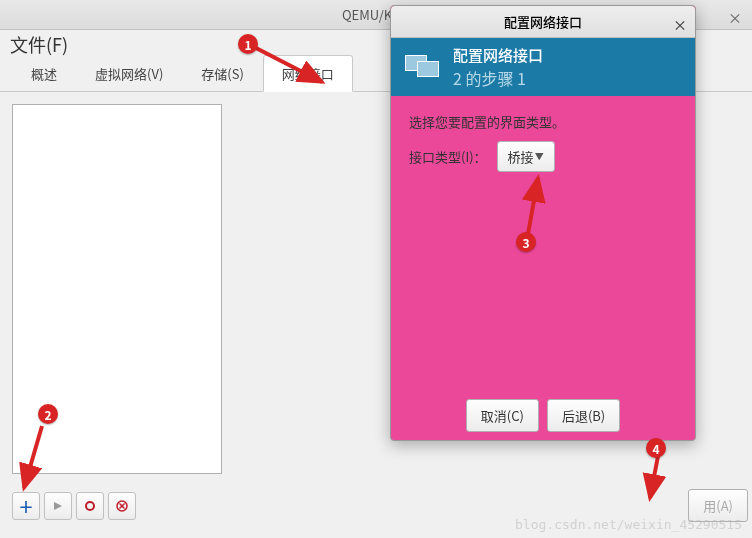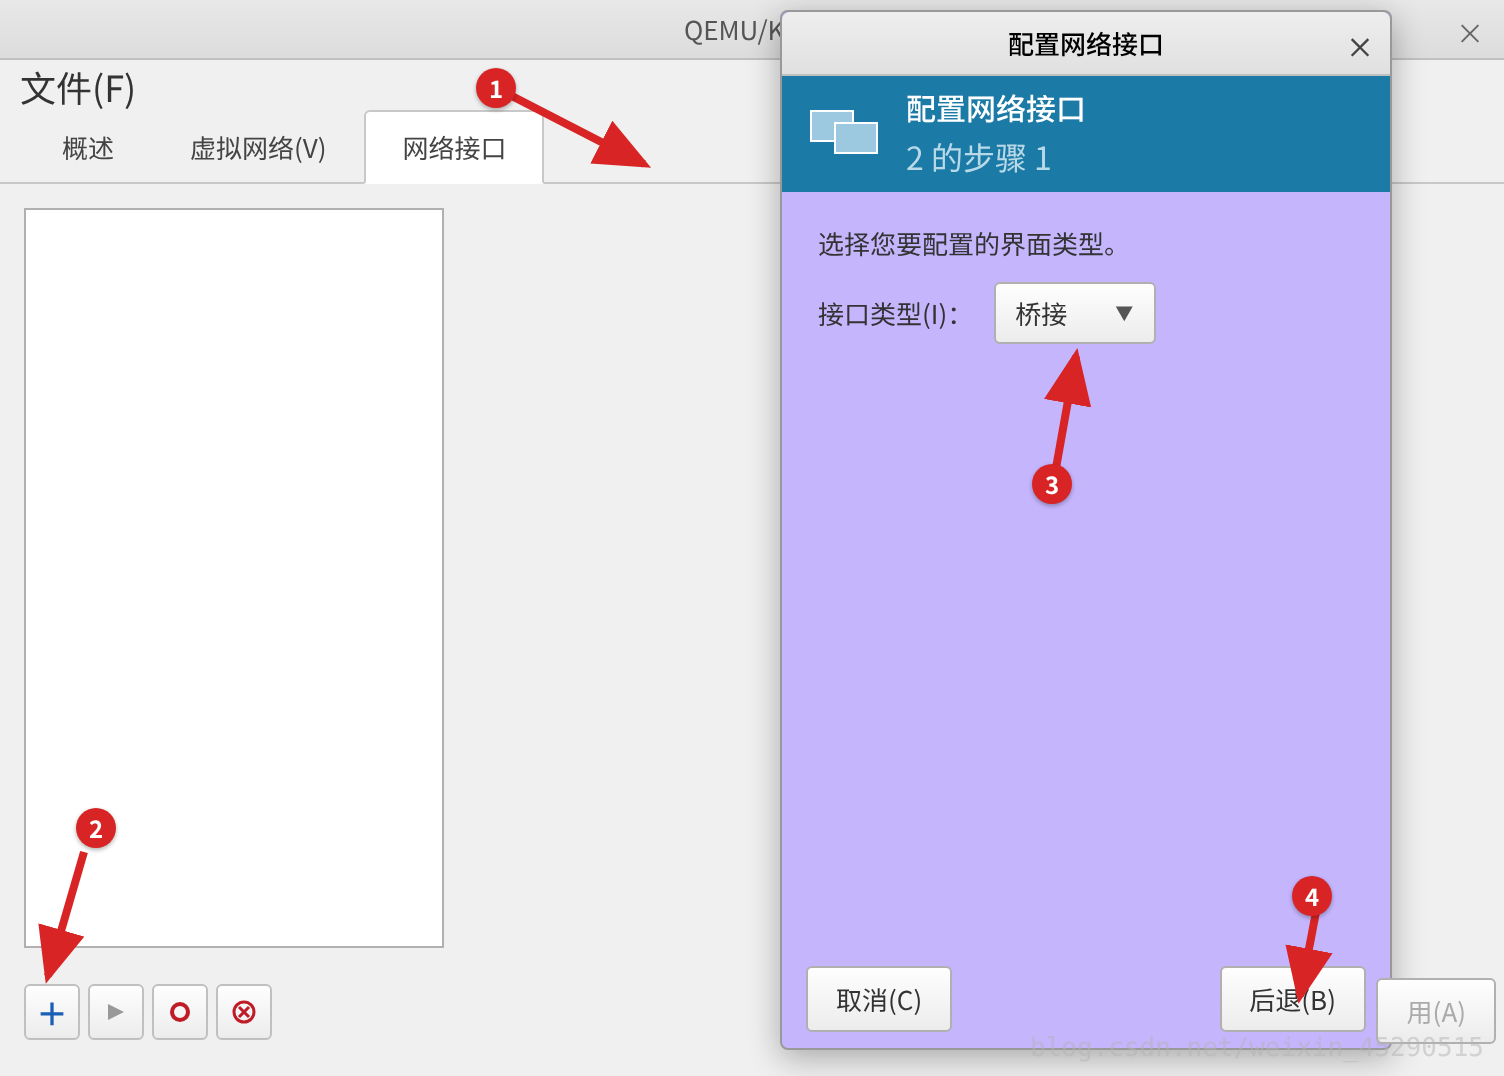--- a/index.html
+++ b/index.html
@@ -16,36 +16,36 @@
 .content-area { padding: 12px; }
 .list-panel { width: 210px; height: 370px; background: #fff; border: 1px solid #b0b0b0; }
 .toolbar { display: flex; gap: 4px; padding: 6px 12px; }
 .tool-btn { width: 28px; height: 28px; border: 1px solid #c0c0c0; background: linear-gradient(to bottom, #fefefe, #ececec); border-radius: 3px; display: flex; align-items: center; justify-content: center; font-size: 14px; cursor: pointer; }
 .tool-btn.plus { color: #1a5fb4; font-weight: bold; font-size: 16px; }
 .tool-btn.play { color: #888; }
 .tool-btn.record { color: #c01c28; }
 .tool-btn.stop { color: #c01c28; }
 
 
-.dialog { position: absolute; top: 5px; left: 390px; width: 306px; height: 520px; background: #c4b5fd; border: 1px solid #999; border-radius: 4px; box-shadow: 0 4px 16px rgba(0,0,0,0.3); }
+.dialog { position: absolute; top: 5px; left: 390px; width: 306px; height: 436px; background: #ec4899; border: 1px solid #999; border-radius: 4px; box-shadow: 0 4px 16px rgba(0,0,0,0.3); }
 .dialog-title-bar { height: 32px; background: linear-gradient(to bottom, #eee, #e0e0e0); border-bottom: 1px solid #c0c0c0; display: flex; align-items: center; justify-content: center; position: relative; font-size: 13px; font-weight: 500; border-radius: 4px 4px 0 0; }
 .dialog-close { position: absolute; right: 8px; top: 8px; font-size: 14px; color: #444; cursor: pointer; }
 .dialog-header { background: #1c7aa6; height: 58px; display: flex; align-items: center; padding: 0 12px; gap: 10px; }
 .header-icon { width: 40px; height: 36px; position: relative; }
 .header-icon .monitor1 { position: absolute; width: 22px; height: 16px; background: #9cc8e0; border: 1px solid #fff; top: 6px; left: 2px; }
 .header-icon .monitor2 { position: absolute; width: 22px; height: 16px; background: #9cc8e0; border: 1px solid #fff; top: 12px; left: 14px; }
 .header-text { display: flex; flex-direction: column; }
 .header-title { color: #fff; font-size: 15px; font-weight: 500; }
 .header-sub { color: #b8d9e8; font-size: 16px; margin-top: 1px; }
 .dialog-body { padding: 16px 18px; font-size: 13px; color: #333; }
 .body-label { margin-bottom: 10px; }
 .type-row { display: flex; align-items: center; gap: 10px; }
-.combo { display: inline-flex; align-items: center; border: 1px solid #b0b0b0; background: linear-gradient(to bottom, #fefefe, #ececec); border-radius: 3px; padding: 5px 10px; font-size: 13px; gap: 24px; cursor: pointer; }
+.combo { display: inline-flex; align-items: center; border: 1px solid #b0b0b0; background: linear-gradient(to bottom, #fefefe, #ececec); border-radius: 3px; padding: 5px 10px; font-size: 13px; gap: 1px; cursor: pointer; }
 .combo .arrow { font-size: 9px; color: #555; }
-.dialog-footer { position: absolute; bottom: 8px; left: 0; right: 0; display: flex; gap: 8px; justify-content: space-between; padding: 0 12px; }
+.dialog-footer { position: absolute; bottom: 8px; left: 0; right: 0; display: flex; gap: 8px; justify-content: center; padding: 0 12px; }
 .dlg-btn { border: 1px solid #b0b0b0; background: linear-gradient(to bottom, #fefefe, #ececec); border-radius: 3px; padding: 6px 14px; font-size: 13px; cursor: pointer; color: #333; }
 
 
 .annotation { position: absolute; pointer-events: none; }
 .badge { width: 20px; height: 20px; border-radius: 50%; background: #d82424; color: #fff; font-size: 12px; display: flex; align-items: center; justify-content: center; font-weight: bold; box-shadow: 0 1px 2px rgba(0,0,0,0.3); }
 .arrow-svg { position: absolute; }
 .watermark { position: absolute; bottom: 6px; right: 10px; color: rgba(180,180,180,0.5); font-size: 13px; font-family: monospace; margin-left: 32px; }
 </style>
 </head>
 <body>
@@ -54,20 +54,21 @@
   <div class="title-bar">
     <span>QEMU/KVM</span>
     <span class="title-close">×</span>
   </div>
   <div class="menu-bar">
     <span>文件(F)</span>
   </div>
   <div class="tab-bar">
     <div class="tab">概述</div>
     <div class="tab">虚拟网络(V)</div>
+    <div class="tab">存储(S)</div>
     <div class="tab active">网络接口</div>
   </div>
   <div class="content-area">
     <div class="list-panel"></div>
   </div>
   <div class="toolbar">
     <div class="tool-btn plus">＋</div>
     <div class="tool-btn play">
       <svg width="10" height="10">
           <polygon points="1,1 9,5 1,9" fill="#999"></polygon>

